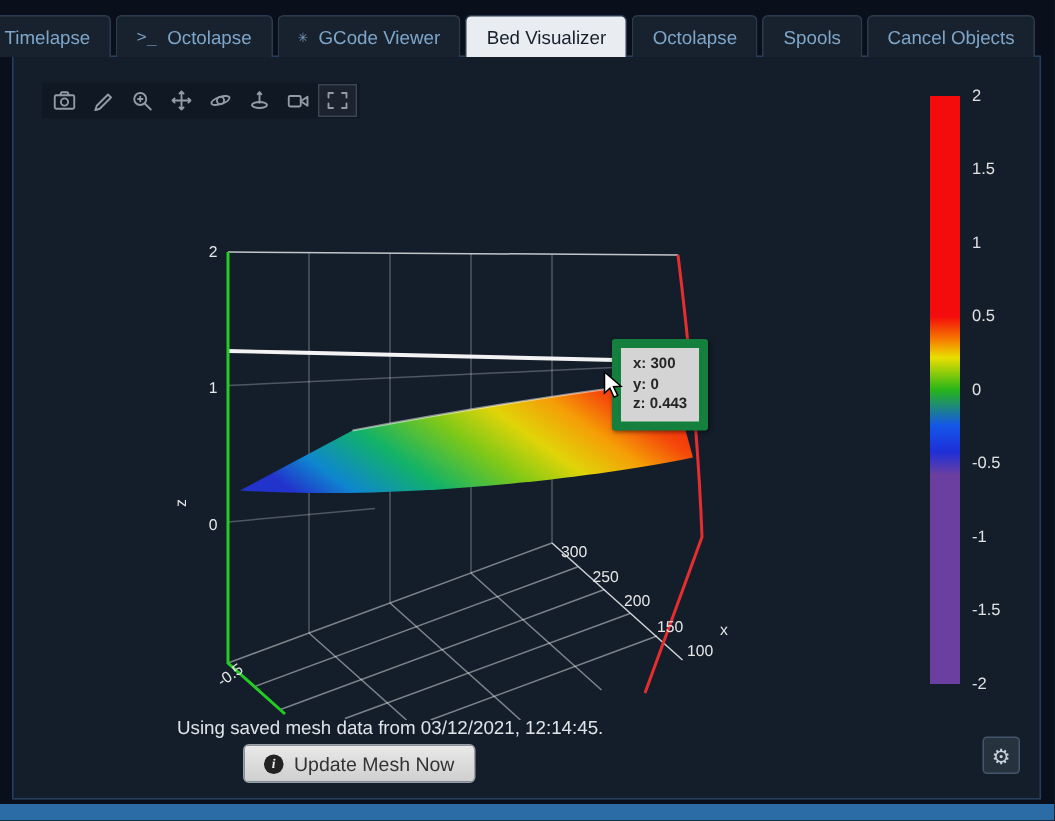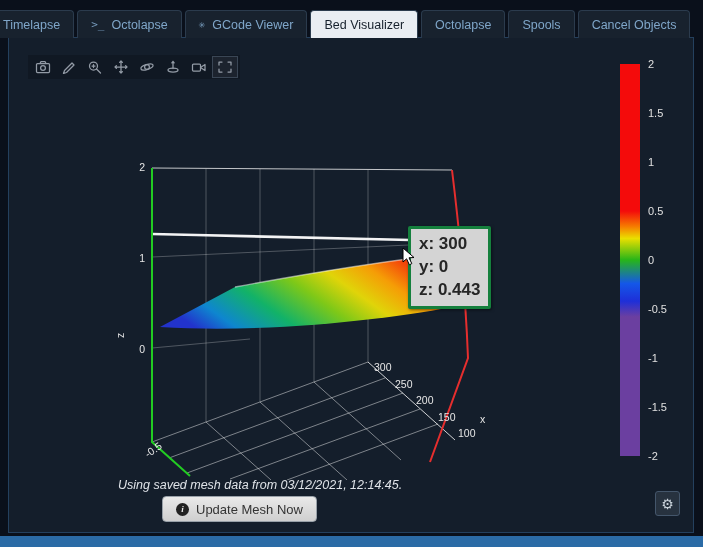--- a/index.html
+++ b/index.html
@@ -30,41 +30,41 @@
     display:flex;align-items:center;justify-content:center;cursor:pointer;}
   .mb-btn svg{stroke:#939ba6;fill:none;stroke-width:1.25;stroke-linecap:round;stroke-linejoin:round;}
   .mb-btn.boxed{outline:1px solid #3a4655;background:rgba(255,255,255,0.05);}
   
   .plot-svg{position:absolute;left:100px;top:140px;z-index:1;}
   .plot-svg text{fill:#e6e6e6;font-size:10.5px;font-family:"Liberation Sans",sans-serif;}
   .axis-title{font-size:11.5px;}
   
   .hoverbox{
     position:absolute;left:408px;top:226px;z-index:4;
-    background:#d4d4d4;border:3px solid #15803d;border-radius:2px;
-    padding:4px 8px;font-size:17px;font-weight:bold;color:#262626;line-height:1.35;
+    background:#d4d4d4;border:6px solid #15803d;border-radius:2px;
+    padding:4px 8px;font-size:10px;font-weight:bold;color:#262626;line-height:1.35;
     box-shadow:1px 1px 3px rgba(0,0,0,.5);
   }
   .cursor-svg{position:absolute;left:402px;top:247px;z-index:5;}
   
   .colorbar{
     position:absolute;left:620px;top:64px;width:20px;height:392px;z-index:2;
     background:linear-gradient(to bottom,
       #f40b0b 0%, #f40b0b 37.5%,
       #f67d00 41.5%, #eadf00 44.5%,
       #27b519 50%, #1457e8 56%,
       #1e2fd8 60.5%, #6b3fa0 64.5%, #6b3fa0 100%);
   }
   .cb-ticks{
     position:absolute;left:648px;top:58px;height:404px;z-index:2;
     display:flex;flex-direction:column;justify-content:space-between;
   }
   .cb-ticks span{font-size:11px;color:#e0e0e0;line-height:12px;height:12px;}
   
-  .status-line{position:absolute;left:118px;top:478px;font-size:12.5px;color:#dfe3e8;z-index:2;font-style:italic;}
+  .status-line{position:absolute;left:118px;top:478px;font-size:12.5px;color:#dfe3e8;z-index:2;}
   .update-btn{
     position:absolute;left:162px;top:496px;height:26px;z-index:2;
     display:flex;align-items:center;gap:7px;padding:0 13px;
     background:linear-gradient(#e9e9e9,#cfcfcf);border:1px solid #98a0a8;border-radius:4px;
     font-size:13px;color:#333;cursor:pointer;font-family:"Liberation Sans",sans-serif;
   }
   .info-circle{
     width:13px;height:13px;border-radius:50%;background:#222;color:#eee;
     display:inline-flex;align-items:center;justify-content:center;
     font-size:9px;font-style:italic;font-weight:bold;font-family:"Liberation Serif",serif;

